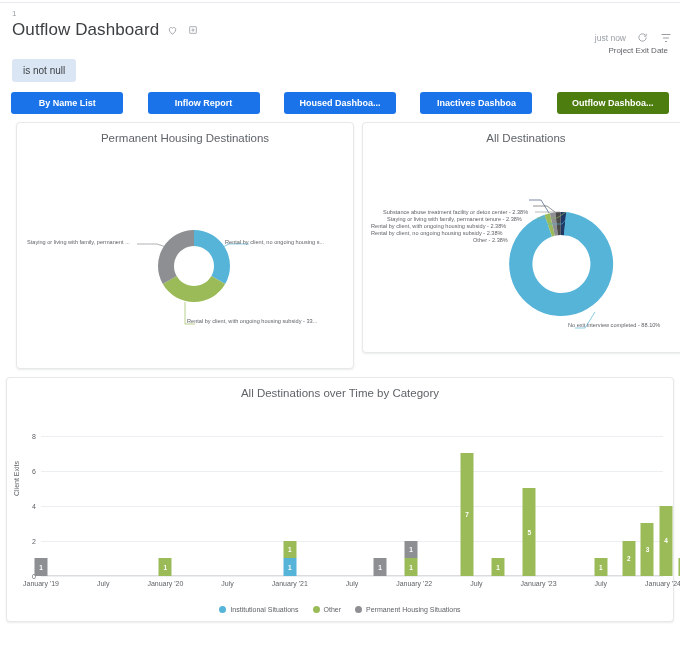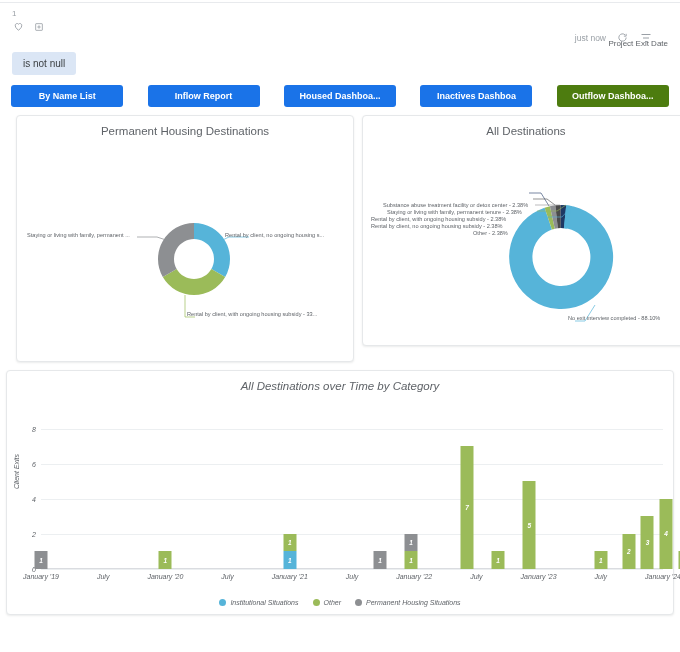--- a/index.html
+++ b/index.html
@@ -13,21 +13,21 @@
   }
   .topbar { height: 3px; background: #ffffff; border-bottom: 1px solid #e8eaed; }
 
   .header { position: relative; padding: 6px 12px 0 12px; }
   .crumb { font-size: 8px; color: #9aa0a6; line-height: 10px; margin-bottom: 1px; }
   .title-row { display: flex; align-items: center; gap: 7px; }
   .dash-title { font-size: 17px; font-weight: 400; color: #3c4043; letter-spacing: .1px; }
   .icon-btn { width: 13px; height: 13px; display: inline-flex; align-items: center; justify-content: center; color: #9aa0a6; }
   .icon-btn svg { display: block; }
 
-  .header-right { position: absolute; right: 28px; top: 28px; display: flex; align-items: center; gap: 10px; }
+  .header-right { position: absolute; right: 8px; top: 28px; display: flex; align-items: center; gap: 10px; }
   .just-now { font-size: 8.5px; color: #9aa0a6; }
 
   .filter-block { padding: 6px 12px 0 12px; }
   .filter-label { font-size: 8px; color: #5f6368; margin-bottom: 4px; text-align: right; }
   .filter-chip {
     display: inline-block; background: #dbe6f5; color: #3c4043;
     font-size: 10px; padding: 6px 11px; border-radius: 3px;
   }
 
   .btn-row { display: flex; gap: 12px; padding: 10px 5px 0 5px; }
@@ -56,21 +56,21 @@
 
   .label-txt {
     position: absolute; font-size: 5.6px; color: #5f6368;
     white-space: nowrap; line-height: 7px;
   }
 
   
   .panel-c {
     margin: 8px 6px 0 6px; height: 245px;
     background: #fff; border: 1px solid #e6e8ea; border-radius: 4px;
-    box-shadow: 0 1px 2px rgba(60,64,67,.10); position: relative; font-style: italic;
+    box-shadow: 0 1px 2px rgba(60,64,67,.10); position: relative;
   }
   .bar-title { text-align: center; font-size: 11.5px; color: #5f6368; padding-top: 9px; }
   .plot { position: absolute; left: 34px; right: 10px; top: 40px; height: 158px; }
   .gridline { position: absolute; left: 0; right: 0; height: 1px; background: #eceff1; }
   .axisline { position: absolute; left: 0; right: 0; bottom: 0; height: 1px; background: #dadce0; }
   .ytick {
     position: absolute; right: 100%; margin-right: 5px;
     font-size: 7px; color: #5f6368; transform: translateY(-50%); white-space: nowrap;
   }
   .ylabel {
@@ -98,20 +98,21 @@
   .leg-txt { font-size: 7px; color: #5f6368; }
 </style>
 </head>
 <body>
 
 <div class="topbar"></div>
 
 <div class="header">
   <div class="crumb">1</div>
   <div class="title-row">
+    <div class="dash-title">Outflow Dashboard</div>
     <div class="icon-btn">
       <svg width="11" height="11" viewBox="0 0 24 24" fill="none" stroke="#9aa0a6" stroke-width="2">
         <path d="M12 20s-7-4.5-7-9.5A4 4 0 0 1 12 7a4 4 0 0 1 7 3.5C19 15.5 12 20 12 20z"></path>
       </svg>
     </div>
     <div class="icon-btn">
       <svg width="10" height="10" viewBox="0 0 24 24" fill="none" stroke="#9aa0a6" stroke-width="2">
         <rect x="4" y="4" width="16" height="16" rx="1"></rect>
           <path d="M12 8v8M8 12h8"></path>
       </svg>

